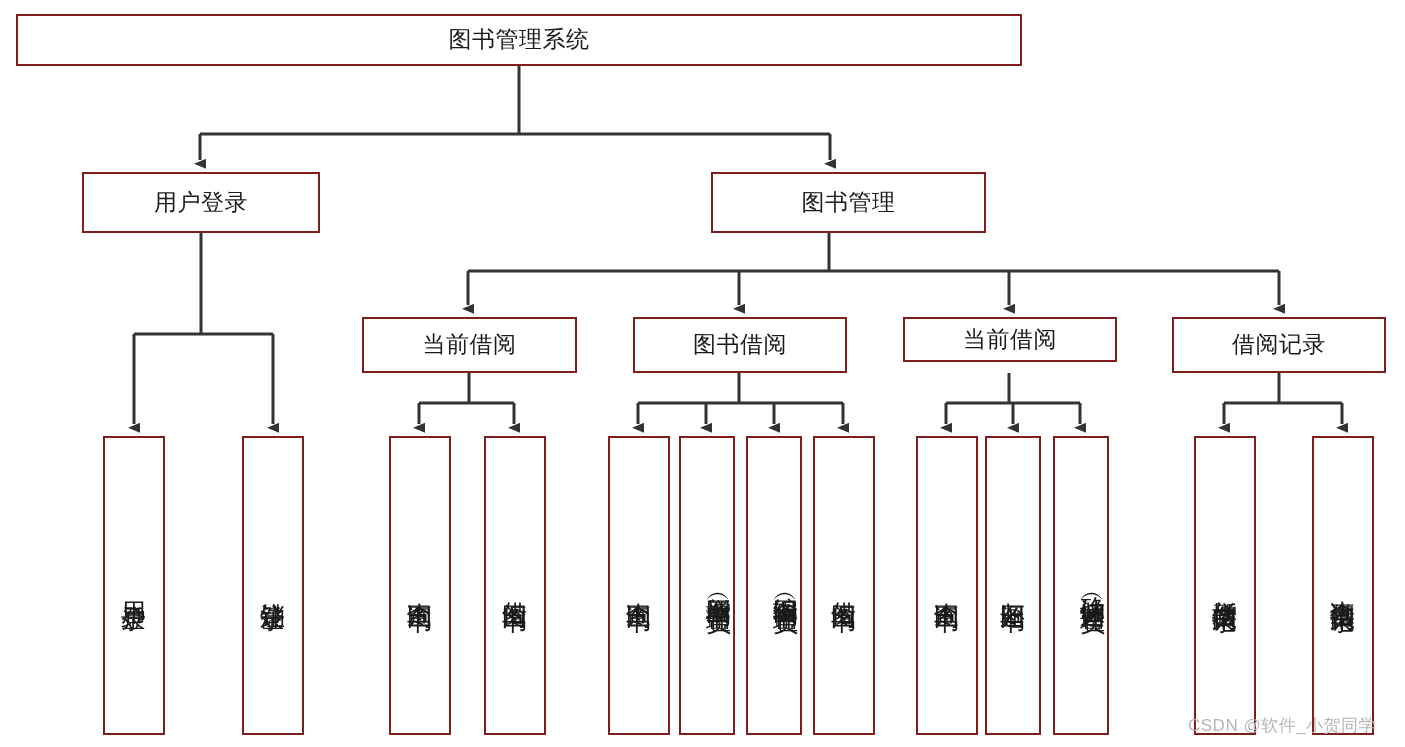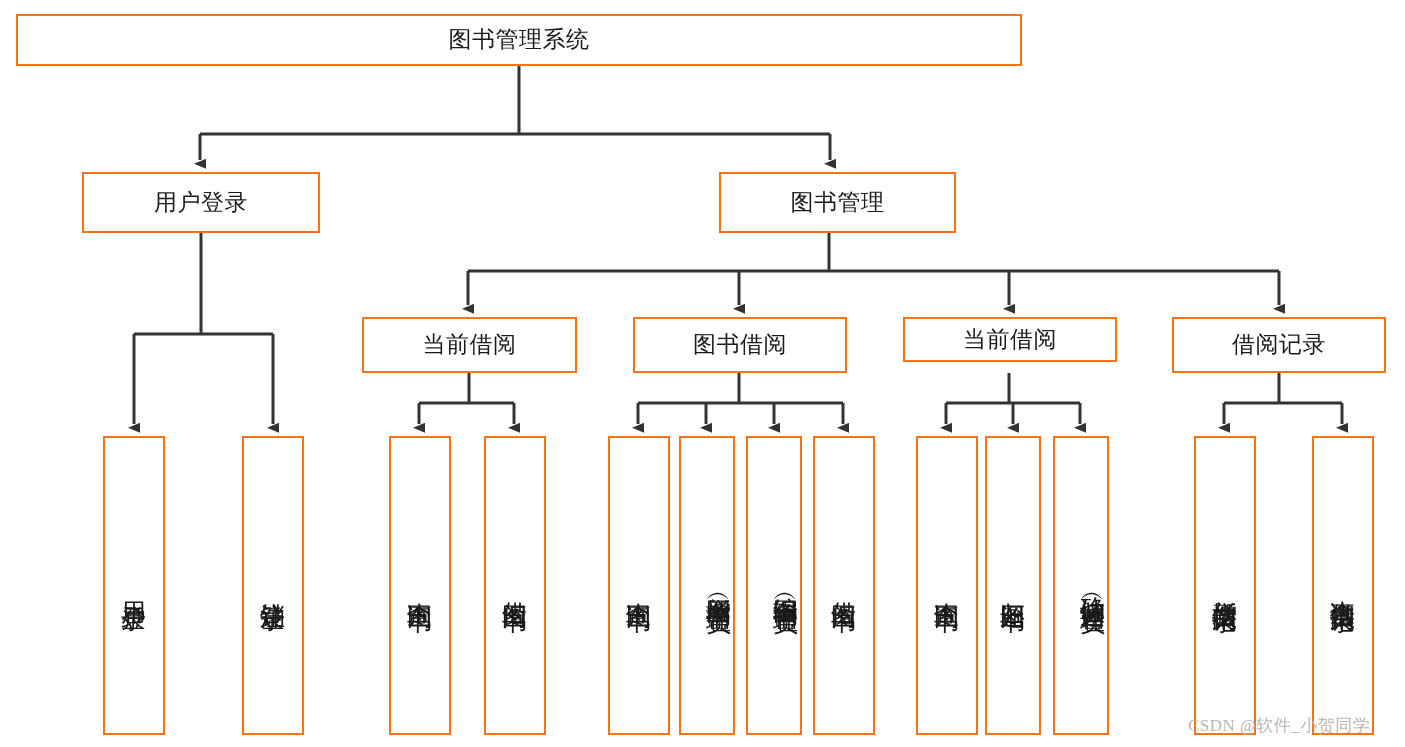--- a/index.html
+++ b/index.html
@@ -22,21 +22,21 @@
     left: 0;
     top: 0;
     width: 1405px;
     height: 747px;
     pointer-events: none;
   }
   .node {
     position: absolute;
     box-sizing: border-box;
     background: #ffffff;
-    border: 2px solid #f97316;
+    border: 2px solid #7f1d1d;
     display: flex;
     align-items: center;
     justify-content: center;
     color: #1a1a1a;
     z-index: 2;
   }
   .node.horizontal {
     font-size: 23px;
     line-height: 1.1;
     letter-spacing: 0.5px;
@@ -56,21 +56,21 @@
   }
   .watermark {
     position: absolute;
     left: 1188px;
     top: 714px;
     font-size: 17px;
     color: #b6b6b6;
     letter-spacing: 0.5px;
     z-index: 3;
     white-space: nowrap;
-    font-family: Liberation Serif, serif;
+    font-family: Liberation Sans, sans-serif;
   }
 </style>
 </head>
 <body>
 
 <div id="stage">
 
   <svg id="edges" viewBox="0 0 1405 747" width="1405" height="747" xmlns="http://www.w3.org/2000/svg">
     <defs>
       <marker id="arrow" markerWidth="10" markerHeight="12" refX="1.2" refY="6" orient="auto" markerUnits="userSpaceOnUse">
@@ -117,21 +117,21 @@
       <path d="M 1279 373 L 1279 403"></path>
       <path d="M 1224 403 L 1342 403"></path>
       <path d="M 1224 403 L 1224 424" marker-end="url(#arrow)"></path>
       <path d="M 1342 403 L 1342 424" marker-end="url(#arrow)"></path>
     </g>
   </svg>
 
   <div class="node horizontal" style="left: 16px; top: 14px; width: 1006px; height: 52px;">图书管理系统</div>
 
   <div class="node horizontal" style="left: 82px; top: 172px; width: 238px; height: 61px;">用户登录</div>
-  <div class="node horizontal" style="left: 711px; top: 172px; width: 237px; height: 61px; margin-left: 8px;">图书管理</div>
+  <div class="node horizontal" style="left: 711px; top: 172px; width: 275px; height: 61px;">图书管理</div>
 
   <div class="node horizontal" style="left: 362px; top: 317px; width: 215px; height: 56px;">当前借阅</div>
   <div class="node horizontal" style="left: 633px; top: 317px; width: 214px; height: 56px;">图书借阅</div>
   <div class="node horizontal" style="left: 903px; top: 317px; width: 214px; height: 45px;">当前借阅</div>
   <div class="node horizontal" style="left: 1172px; top: 317px; width: 214px; height: 56px;">借阅记录</div>
 
   <div class="node vertical centered" style="left: 103px; top: 436px; width: 62px; height: 299px;">用户登录</div>
   <div class="node vertical centered" style="left: 242px; top: 436px; width: 62px; height: 299px;">注销登录</div>
   <div class="node vertical centered" style="left: 389px; top: 436px; width: 62px; height: 299px;">查询图书</div>
   <div class="node vertical centered" style="left: 484px; top: 436px; width: 62px; height: 299px;">借阅图书</div>

